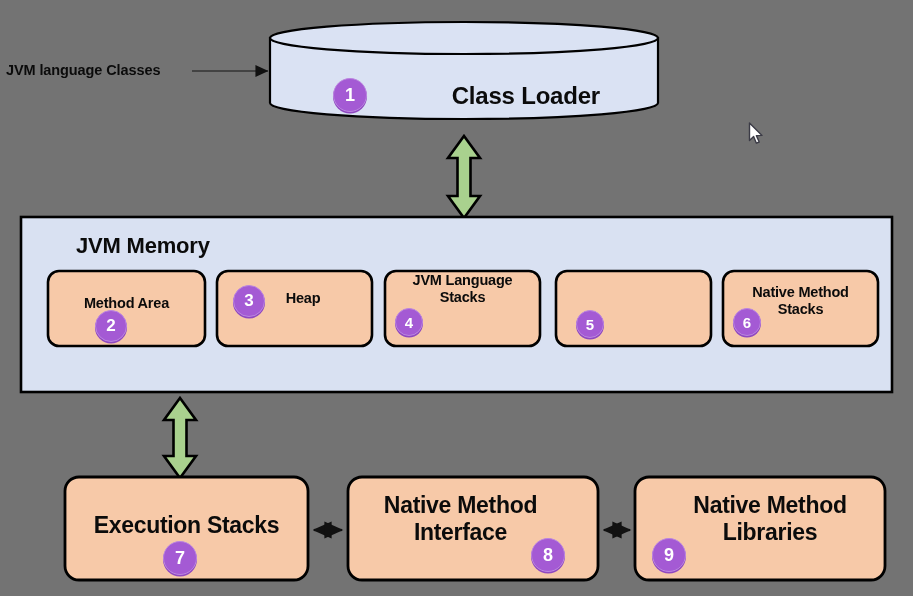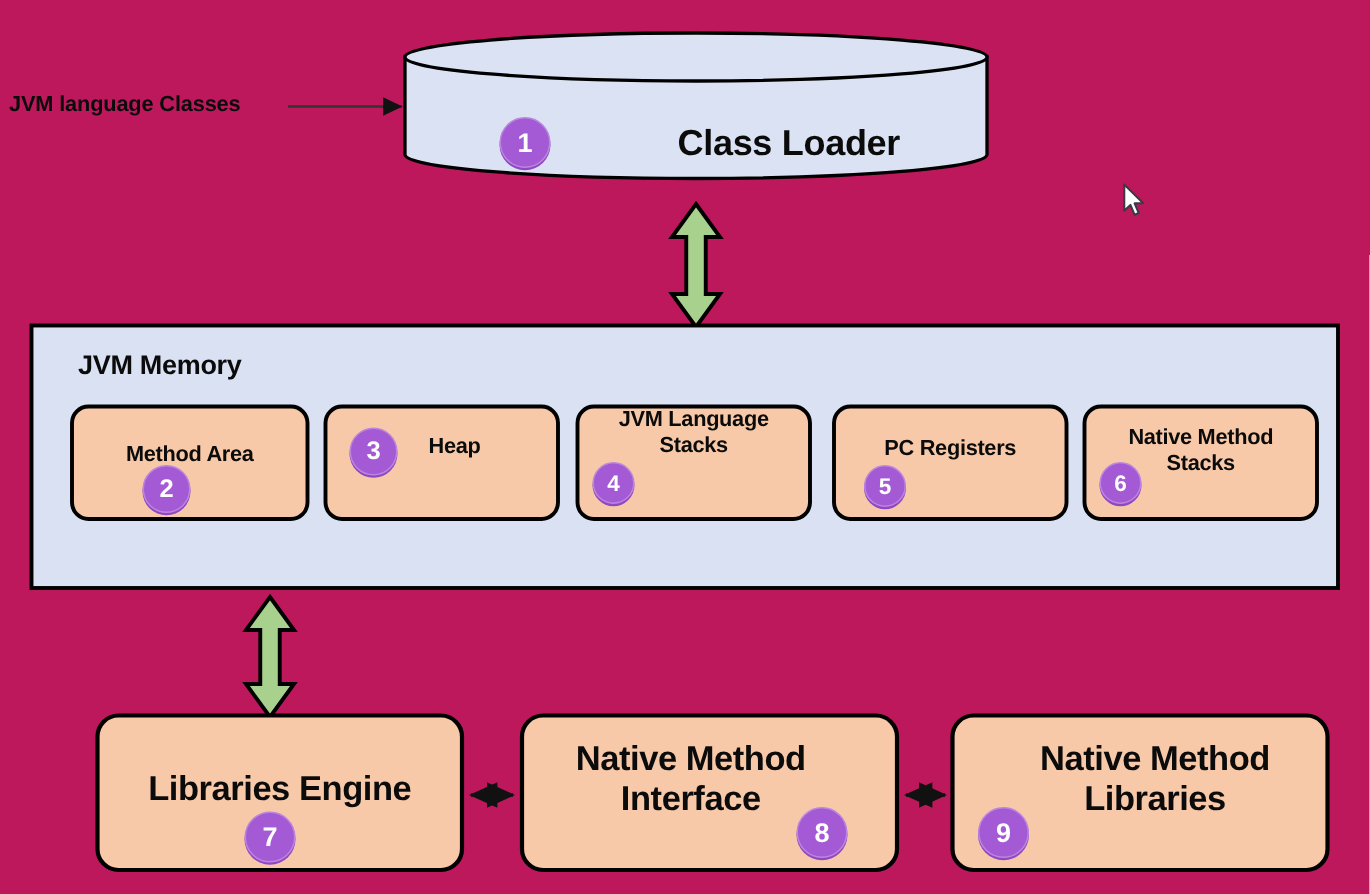--- a/index.html
+++ b/index.html
@@ -9,21 +9,21 @@
     background: #ffffff;
   }
   body {
     font-family: "Liberation Sans", sans-serif;
     -webkit-font-smoothing: antialiased;
   }
   #canvas {
     position: relative;
     width: 913px;
     height: 596px;
-    background: #be185d;
+    background: #737373;
     overflow: hidden;
   }
   .layer-svg {
     position: absolute;
     left: 0;
     top: 0;
     width: 913px;
     height: 596px;
   }
   .layer-text {
@@ -54,22 +54,23 @@
 
   
   .cyl-title {
     font-size: 24px;
     letter-spacing: -0.2px;
     text-align: right;
   }
 
   
   .panel-title {
-    font-size: 18px;
+    font-size: 22px;
     letter-spacing: -0.2px;
+    margin-left: 24px;
   }
 
   
   .mem-label {
     font-size: 14.5px;
     letter-spacing: -0.2px;
   }
 
   
   .bot-label {
@@ -171,26 +172,25 @@
 
     <div class="lbl lbl-left panel-title" style="left:52px; top:233px; width:260px;">JVM Memory</div>
 
     <div class="lbl mem-label" style="left:48px; top:295px; width:157px;">Method Area</div>
 
     <div class="lbl mem-label" style="left:248px; top:290px; width:110px;">Heap</div>
 
     <div class="lbl mem-label" style="left:392px; top:272px; width:141px;">JVM Language
 Stacks</div>
 
-    <div class="lbl mem-label" style="left:563px; top:291px; width:141px;">PC Registers</div>
 
     <div class="lbl mem-label" style="left:730px; top:284px; width:141px;">Native Method
 Stacks</div>
 
-    <div class="lbl bot-label" style="left:65px; top:512px; width:243px;">Libraries Engine</div>
+    <div class="lbl bot-label" style="left:65px; top:512px; width:243px;">Execution Stacks</div>
 
     <div class="lbl bot-label" style="left:348px; top:492px; width:225px;">Native Method
 Interface</div>
 
     <div class="lbl bot-label" style="left:655px; top:492px; width:230px;">Native Method
 Libraries</div>
 
     <div class="badge badge-lg" style="left:333px; top:78px;">1</div>
 
     <div class="badge badge-md" style="left:95px; top:310px;">2</div>

